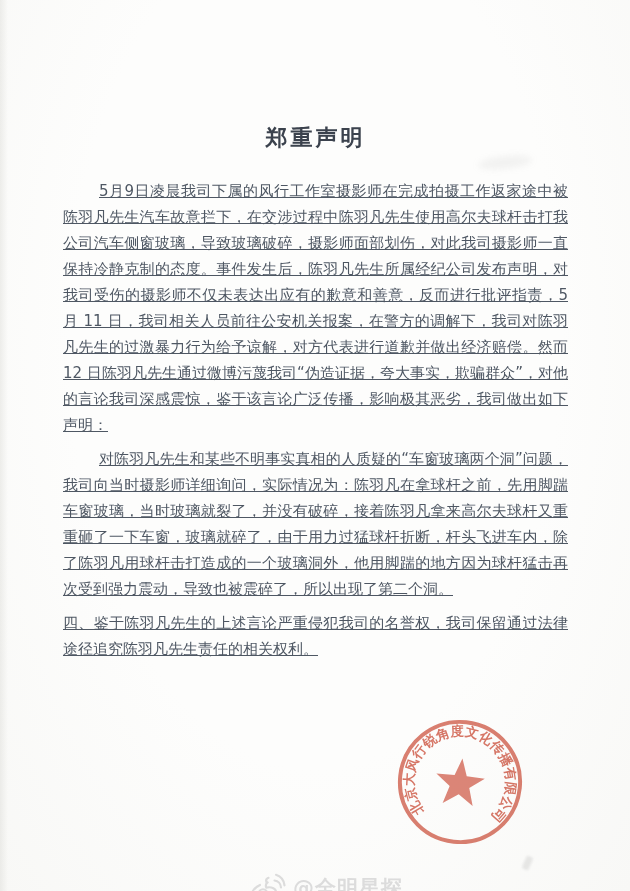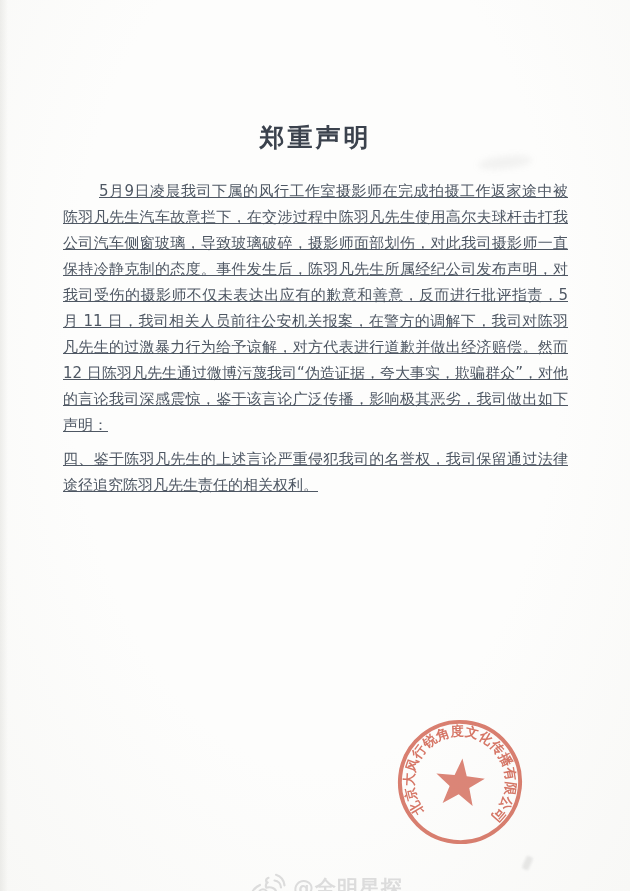--- a/index.html
+++ b/index.html
@@ -30,21 +30,21 @@
   .smudge.b { left: 524px; top: 856px; width: 7px; height: 14px; transform: rotate(24deg); background: rgba(140,140,140,.18); filter: blur(1px); border-radius: 2px; }
 
   .content {
     position: absolute;
     left: 63px;
     top: 120px;
     width: 505px;
   }
   .title {
     text-align: center;
-    font-size: 25px;
+    font-size: 22px;
     font-weight: 700;
     letter-spacing: 3px;
     color: #3b424d;
     line-height: 36px;
     margin-bottom: 22px;
   }
   .body-text p.para {
     font-size: 15px;
     line-height: 26px;
     color: #4e5763;
@@ -90,20 +90,21 @@
 
   <div class="edge-shade-left"></div>
   <div class="smudge a"></div>
   <div class="smudge b"></div>
 
   <div class="content">
     <h1 class="title" style="color: rgb(59, 66, 77);">郑重声明</h1>
 
     <div class="body-text" style="color: rgb(78, 87, 99);">
         <p class="para indent">5月9日凌晨我司下属的风行工作室摄影师在完成拍摄工作返家途中被陈羽凡先生汽车故意拦下，在交涉过程中陈羽凡先生使用高尔夫球杆击打我公司汽车侧窗玻璃，导致玻璃破碎，摄影师面部划伤，对此我司摄影师一直保持冷静克制的态度。事件发生后，陈羽凡先生所属经纪公司发布声明，对我司受伤的摄影师不仅未表达出应有的歉意和善意，反而进行批评指责，5 月 11 日，我司相关人员前往公安机关报案，在警方的调解下，我司对陈羽凡先生的过激暴力行为给予谅解，对方代表进行道歉并做出经济赔偿。然而 12 日陈羽凡先生通过微博污蔑我司“伪造证据，夸大事实，欺骗群众”，对他的言论我司深感震惊，鉴于该言论广泛传播，影响极其恶劣，我司做出如下声明：</p>
+        <p class="para indent">对陈羽凡先生和某些不明事实真相的人质疑的“车窗玻璃两个洞”问题，我司向当时摄影师详细询问，实际情况为：陈羽凡在拿球杆之前，先用脚踹车窗玻璃，当时玻璃就裂了，并没有破碎，接着陈羽凡拿来高尔夫球杆又重重砸了一下车窗，玻璃就碎了，由于用力过猛球杆折断，杆头飞进车内，除了陈羽凡用球杆击打造成的一个玻璃洞外，他用脚踹的地方因为球杆猛击再次受到强力震动，导致也被震碎了，所以出现了第二个洞。</p>
         <p class="para">四、鉴于陈羽凡先生的上述言论严重侵犯我司的名誉权，我司保留通过法律途径追究陈羽凡先生责任的相关权利。</p>
       </div>
 
   </div>
 
   <svg class="seal" viewBox="0 0 132 132" style="color: rgb(207, 84, 64);">
     <circle cx="66" cy="66" r="61" fill="none" stroke="currentColor" stroke-width="4" opacity="0.85"></circle>
     <path d="M70,46 L76.2,63.5 L94.7,64 L80,75.2 L85.3,93 L70,82.5 L54.7,93 L60,75.2 L45.3,64 L63.8,63.5 Z" transform="translate(-4,-4)" fill="currentColor" opacity="0.8"></path>
     <defs>
       <path id="sealTextArc" d="M 32.8,99.2 A 47,47 0 1 1 99.2,99.2" fill="none"></path>

